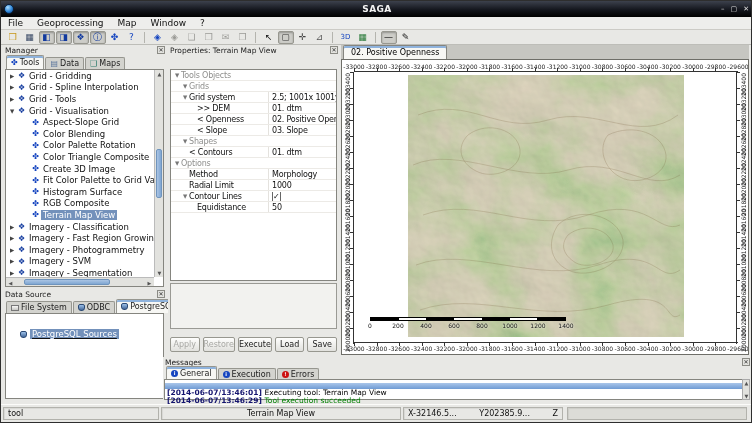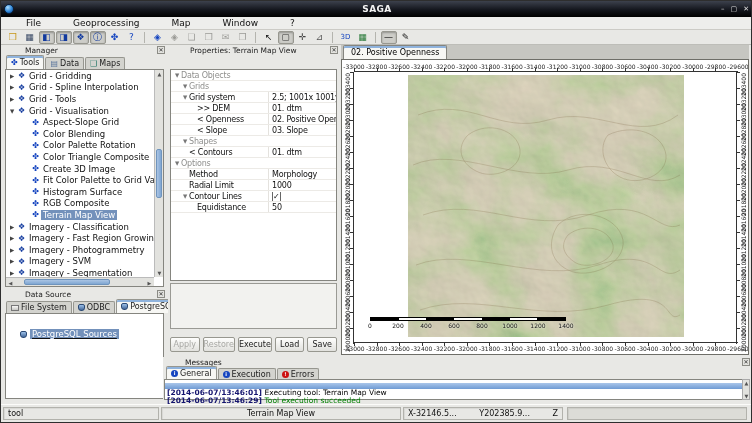--- a/index.html
+++ b/index.html
@@ -14,35 +14,35 @@
     background:radial-gradient(circle at 35% 30%,#aaddff,#2f86d8 55%,#0a3c82);border:1px solid #09213f;}
   .title-text{position:absolute;left:0;right:0;text-align:center;color:#f2f2f2;
     font-size:9px;font-weight:bold;letter-spacing:.4px;line-height:16px;}
   .winbtns{position:absolute;right:4px;top:0;height:16px;display:flex;gap:6px;align-items:center;
     color:#ddd;font-size:7px;}
   .winbtns span{line-height:7px;}
 
   
   .menubar{position:absolute;left:0;top:16px;width:752px;height:13px;background:#eeeeec;
     border-bottom:1px solid #cccbc6;display:flex;align-items:center;font-size:9px;color:#111;}
-  .menu-item{padding:0 7px;margin-left:18px;}
+  .menu-item{padding:0 7px;}
 
   
   .toolbar{position:absolute;left:0;top:29px;width:752px;height:15px;
     background:linear-gradient(#f3f3f1,#dedeb a0,#dcdcd8);border-bottom:1px solid #bdbdb8;
     display:flex;align-items:center;padding-left:3px;}
   .tbtn{width:16px;height:13px;display:flex;align-items:center;justify-content:center;
     font-size:9px;line-height:9px;border:1px solid transparent;border-radius:2px;margin:0 0.5px;}
   .tbtn.pressed{background:#cdcdc8;border-color:#97978f;box-shadow:inset 0 1px 2px rgba(0,0,0,.28);}
   .tbtn.small{font-size:7px;}
   .tsep{width:1px;height:11px;background:#b4b4ae;margin:0 4px;}
 
   
   .panel{position:absolute;background:#e8e8e5;}
-  .phead{height:10px;font-size:7.5px;color:#222;padding:1px 2px 0 2px;position:relative;margin-left:20px;}
+  .phead{height:10px;font-size:7.5px;color:#222;padding:1px 2px 0 2px;position:relative;}
   .pclose{position:absolute;right:1px;top:1px;width:8px;height:8px;border:1px solid #8b8b85;
     background:#e2e2de;font-size:6px;line-height:6px;text-align:center;color:#333;}
   .ptabs{position:absolute;left:1px;right:1px;height:14px;display:flex;align-items:flex-end;
     padding-left:2px;gap:1px;}
   .ptab{height:12px;display:flex;align-items:center;gap:2px;padding:0 4px;font-size:8px;
     background:#d3d3ce;border:1px solid #96968f;border-bottom:none;border-radius:2px 2px 0 0;
     color:#222;white-space:nowrap;}
   .ptab.active{background:#f7f7f4;height:14px;box-shadow:inset 0 2px 0 #8fb3dd;}
   .pcontent{position:absolute;left:2px;right:2px;bottom:2px;background:#fff;border:1px solid #85857f;overflow:hidden;}
 
@@ -335,21 +335,21 @@
 
   <div class="panel" style="left:167px;top:44px;width:171px;height:310px;">
     <div class="phead">
       <span>Properties: Terrain Map View</span>
       <span class="pclose">✕</span>
     </div>
     <div class="pgrid">
         <div class="prow section">
           <span class="lab" style="padding-left: 2px;">
             <span class="parrow">▼</span>
-            <span>Data Objects</span>
+            <span>Tools Objects</span>
           </span>
         </div>
         <div class="prow section">
           <span class="lab" style="padding-left: 10px;">
             <span class="parrow">▼</span>
             <span>Grids</span>
           </span>
         </div>
         <div class="prow">
           <span class="lab" style="padding-left: 10px;">

